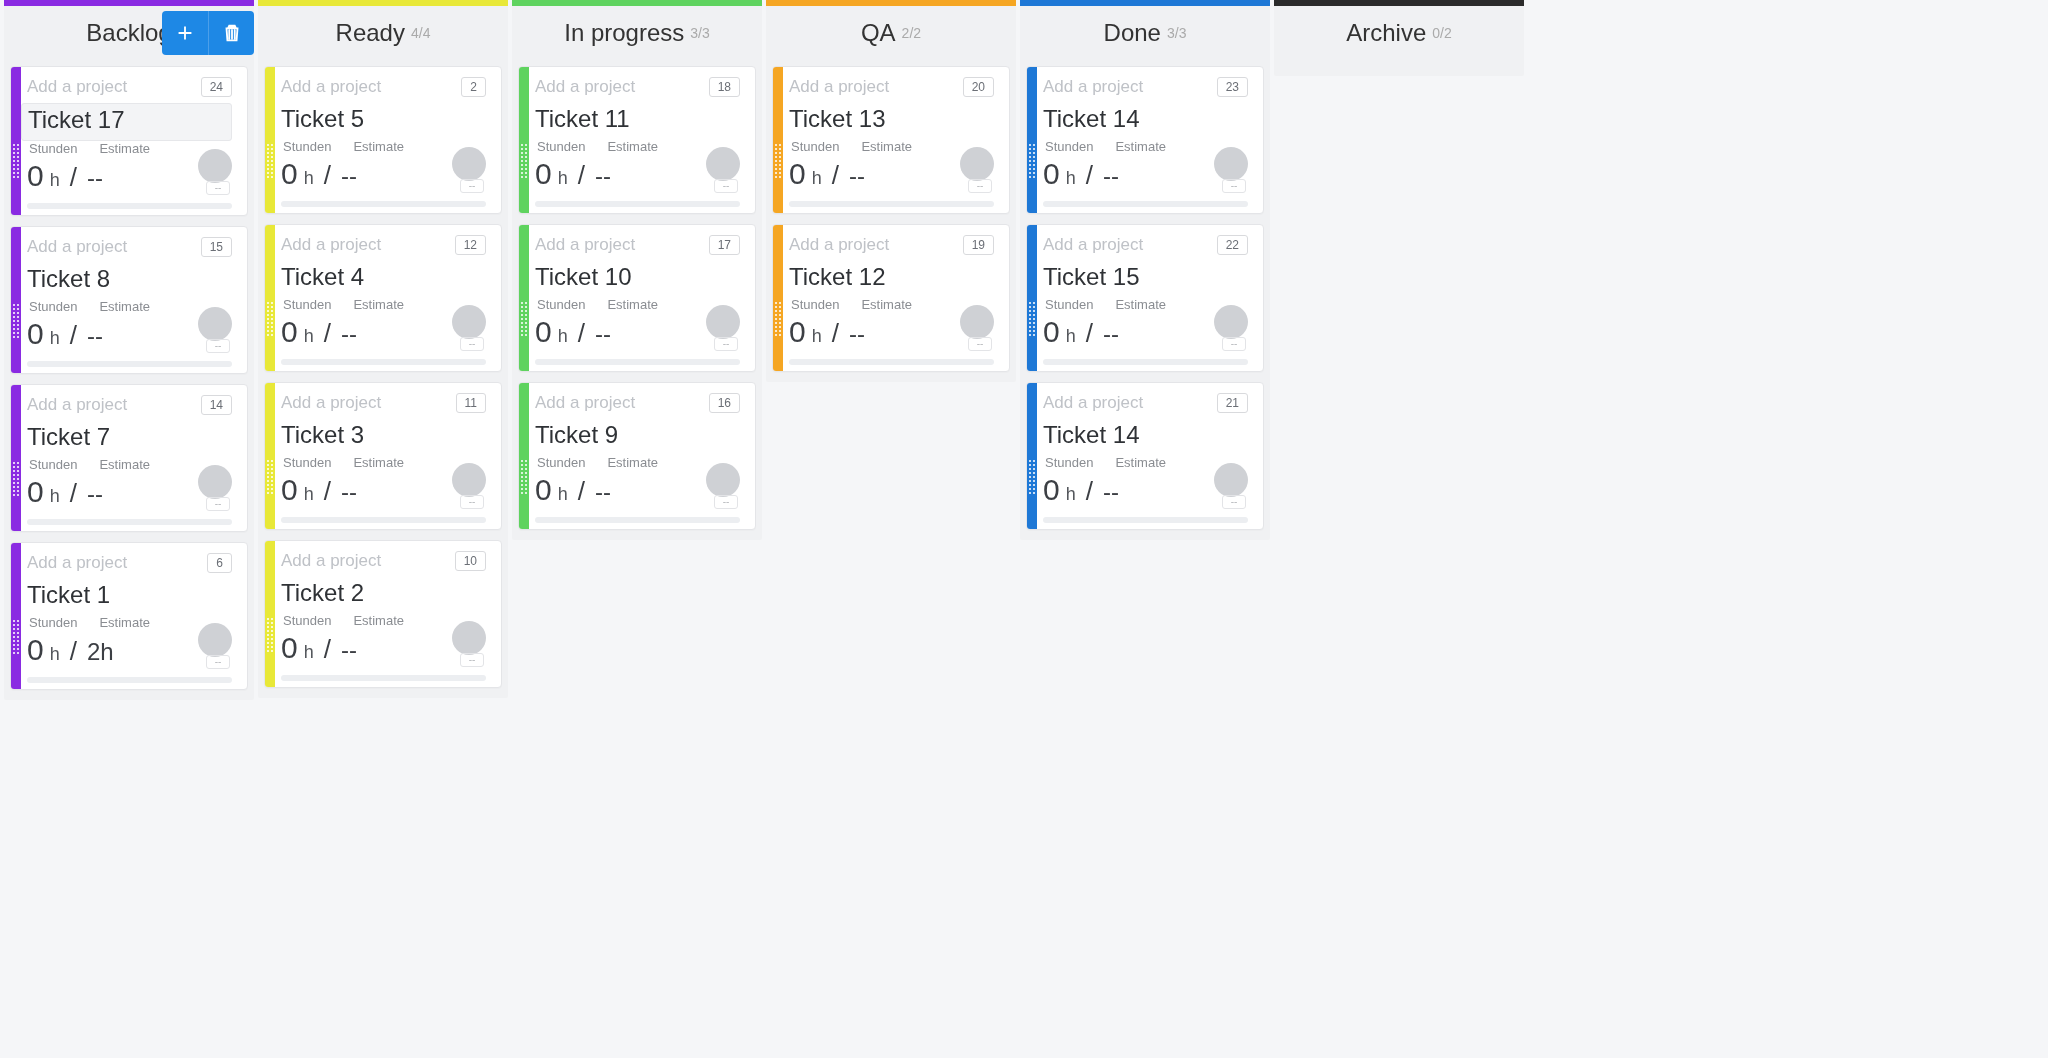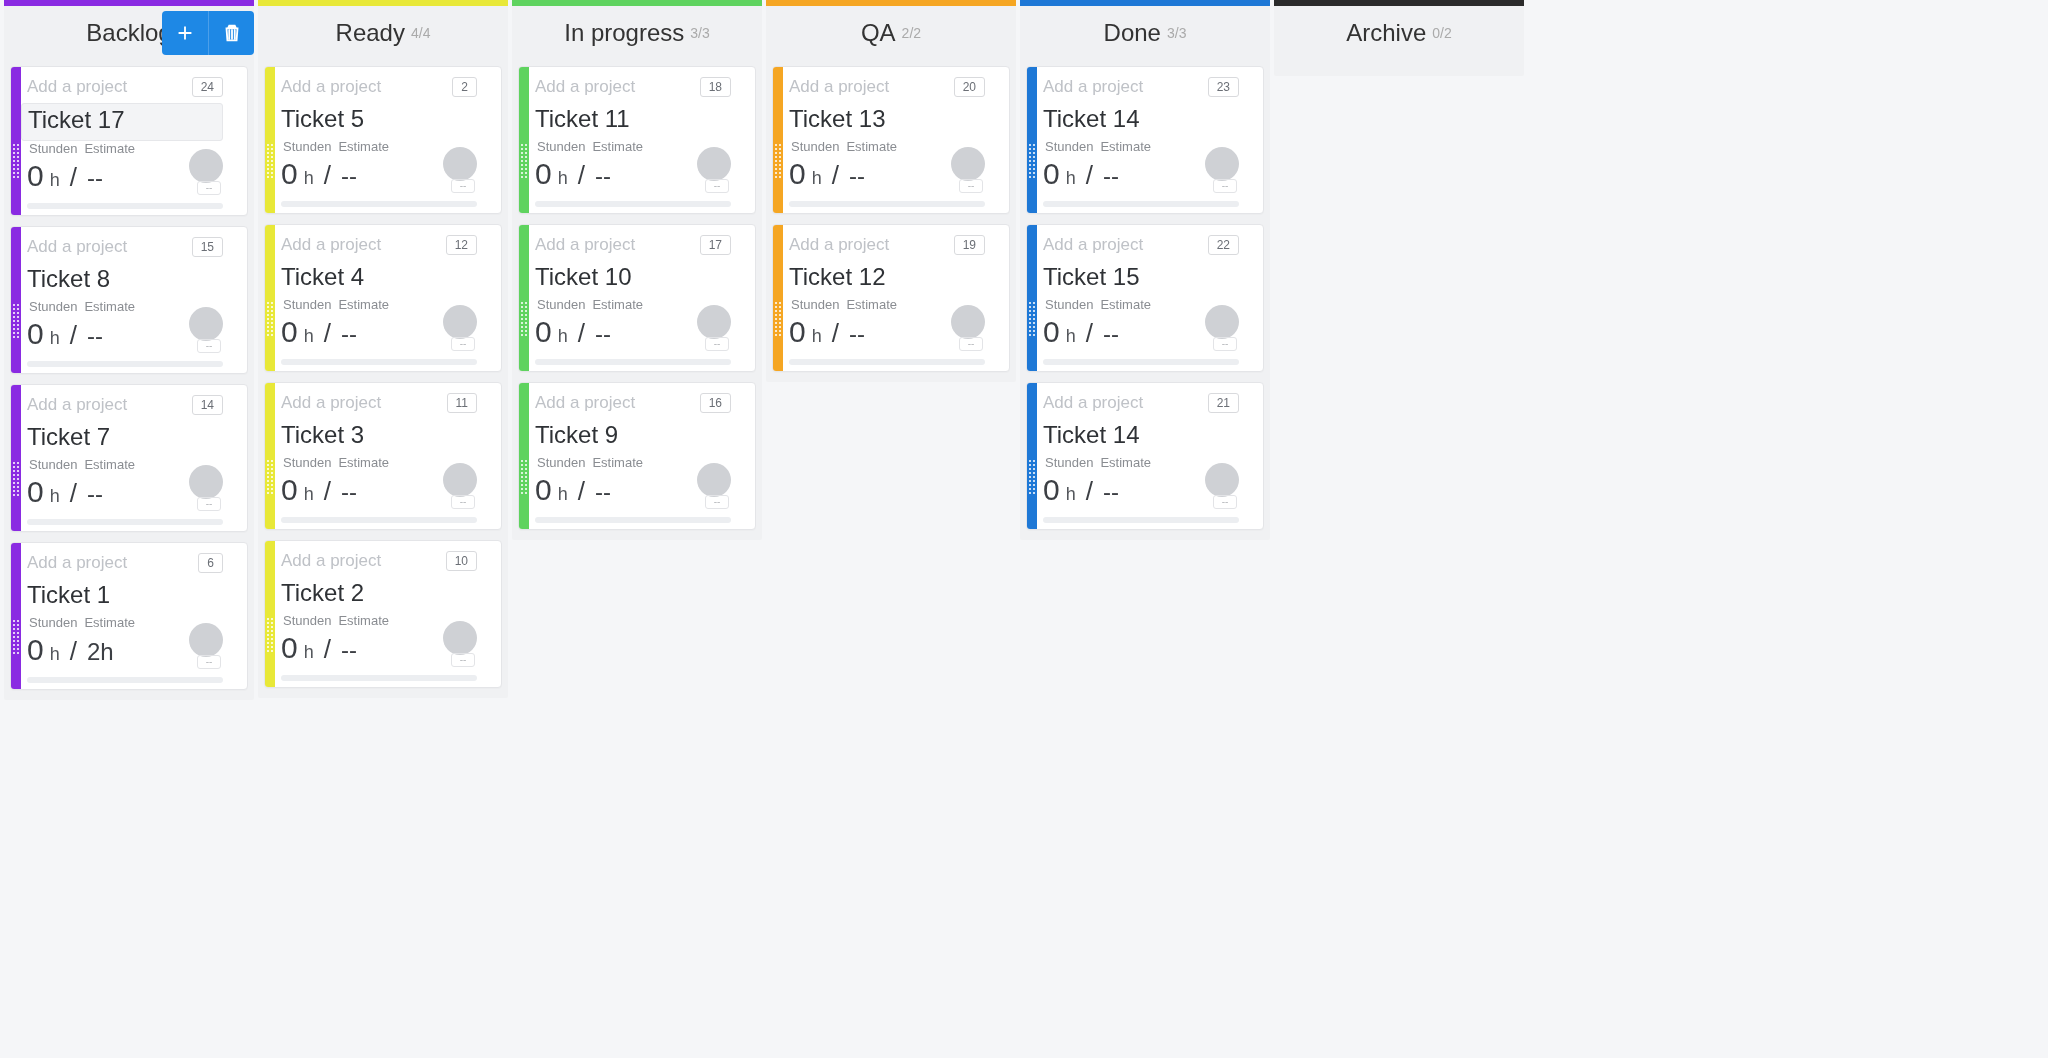--- a/index.html
+++ b/index.html
@@ -85,21 +85,21 @@
     top: 76px;
     left: 1px;
     right: 1px;
     height: 36px;
     background-image: radial-gradient(circle, rgba(255,255,255,0.85) 1px, transparent 1px);
     background-size: 4px 4px;
     opacity: 0.9;
   }
   .card-body {
     flex: 1;
-    padding: 6px 24px 4px 6px;
+    padding: 6px 15px 4px 6px;
     display: flex;
     flex-direction: column;
     gap: 2px;
   }
   .card-row1 {
     display: flex;
     align-items: center;
     justify-content: space-between;
     height: 28px;
   }
@@ -131,21 +131,21 @@
   }
   .card-meta {
     display: flex;
     align-items: flex-end;
     gap: 8px;
     position: relative;
     padding-bottom: 4px;
   }
   .meta-labels {
     display: flex;
-    gap: 7px;
+    gap: 22px;
     position: absolute;
     top: -2px;
     left: 2px;
   }
   .meta-label {
     font-size: 13px;
     color: #8a8d92;
   }
   .meta-values {
     display: flex;

